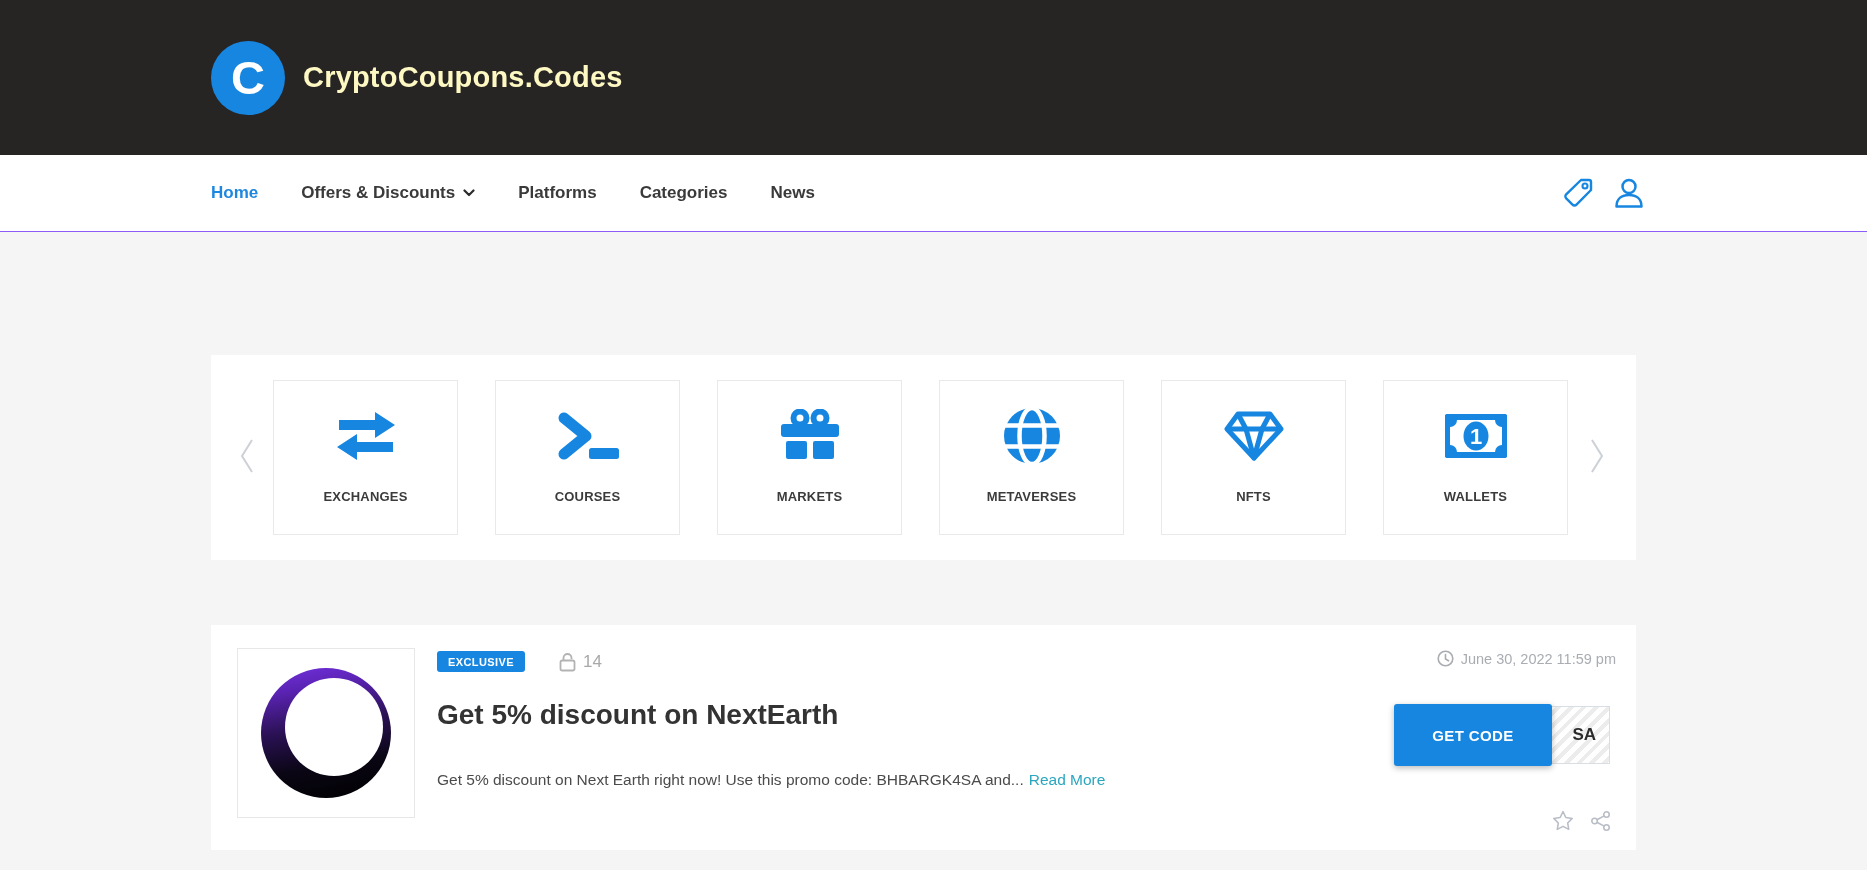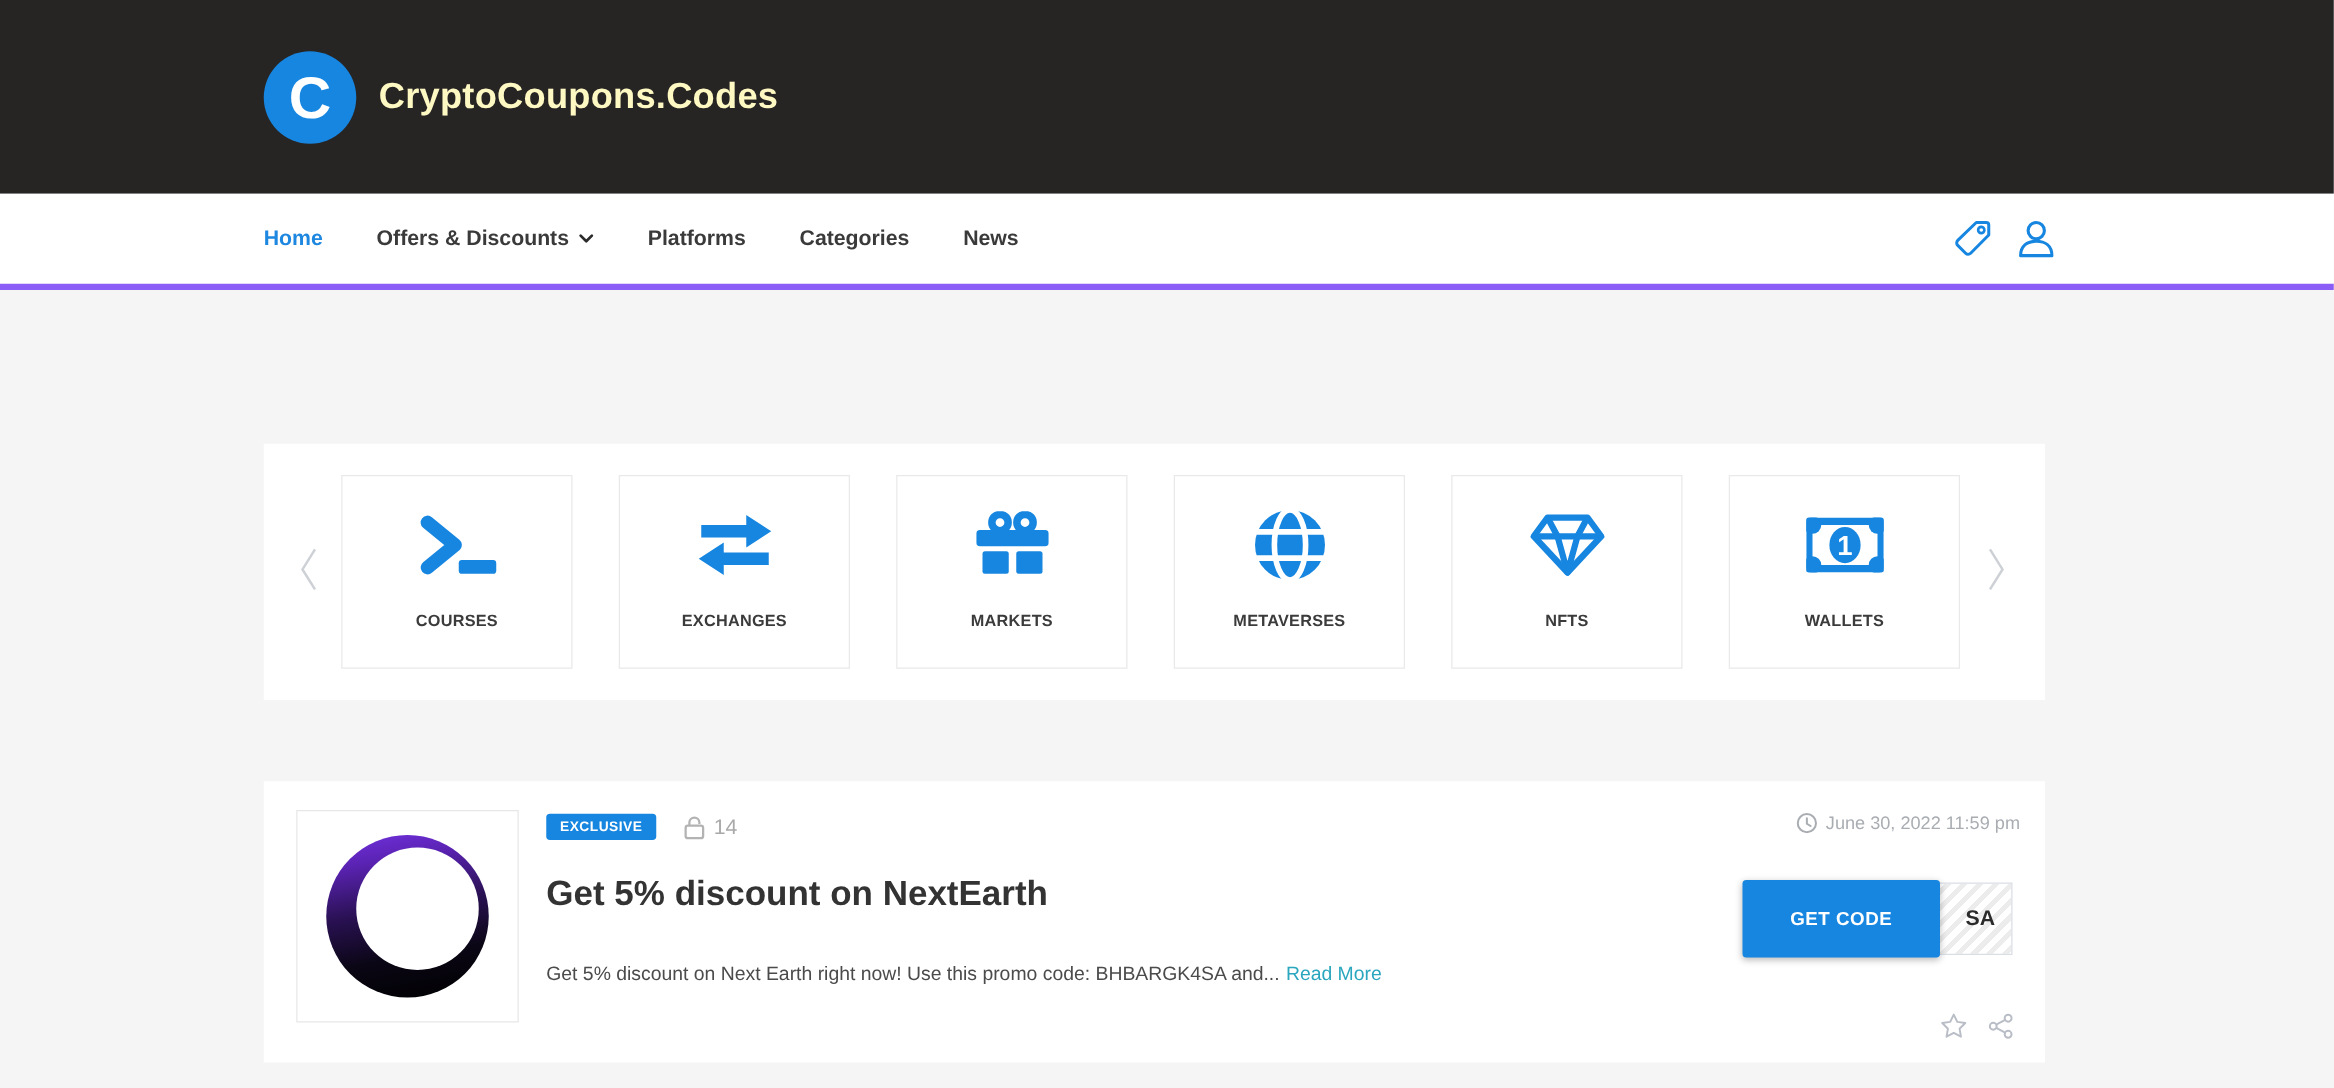--- a/index.html
+++ b/index.html
@@ -8,21 +8,21 @@
   .page { position:relative; width:1867px; height:870px; }
 
   
   .site-header { height:155px; background:#272424; display:flex; align-items:center; padding-left:211px; }
   .logo-circle { width:74px; height:74px; border-radius:50%; background:#1786e0; color:#fff;
                  display:flex; align-items:center; justify-content:center;
                  font-size:47px; font-weight:700; margin-right:18px; }
   .site-title { color:#fef9c3; font-size:29px; font-weight:700; letter-spacing:.2px; }
 
   
-  .navbar { height:77px; background:#fff; border-bottom:5px solid #8b5cf6;
+  .navbar { height:77px; background:#fff; border-bottom:1px solid #8b5cf6;
             display:flex; align-items:center; padding:0 221px 0 211px; }
   .nav-items { display:flex; align-items:center; gap:43px; }
   .nav-item { font-size:17px; font-weight:700; color:#3a3a3a; cursor:pointer;
               display:flex; align-items:center; gap:8px; }
   .nav-item.active { color:#1e87e0; }
   .nav-icons { margin-left:auto; display:flex; align-items:center; gap:17px; }
   .nav-icon-btn { display:flex; align-items:center; cursor:pointer; }
 
   
   .content { position:absolute; left:211px; top:232px; width:1425px; }
@@ -42,21 +42,21 @@
   
   .coupon-card { position:relative; margin-top:65px; background:#fff; height:225px; }
   .coupon-logo-box { position:absolute; left:26px; top:23px; width:178px; height:170px;
                      border:1px solid #e7e7e7; display:flex; align-items:center; justify-content:center; }
   .ne-logo { position:relative; width:130px; height:130px; border-radius:50%;
              background:linear-gradient(170deg,#7231e0 0%,#5b23b4 18%,#2a1154 45%,#0a0614 72%,#000 100%); }
   .ne-logo::after { content:''; position:absolute; width:98px; height:98px; border-radius:50%;
                     background:#fff; top:10px; left:24px; }
 
   .coupon-body { position:absolute; left:226px; top:26px; }
-  .badge-row { display:flex; align-items:center; gap:22px; }
+  .badge-row { display:flex; align-items:center; gap:34px; }
   .excl-badge { background:#1786e0; color:#fff; font-size:11px; font-weight:700;
                 letter-spacing:.4px; padding:5px 11px 4px; border-radius:3px; }
   .uses { display:flex; gap:7px; color:#a9a9a9; font-size:17px; }
   .coupon-title { margin-top:27px; font-size:28px; font-weight:700; color:#333; cursor:pointer; }
   .coupon-desc { margin-top:40px; font-size:15.5px; color:#4b4b4b; }
   .read-more { color:#2aa6bf; margin-left:5px; cursor:pointer; }
 
   .coupon-date { position:absolute; right:20px; top:25px; display:flex; align-items:center;
                  gap:7px; color:#a9adb2; font-size:14.5px; }
   .getcode-wrap { position:absolute; right:26px; top:81px; width:215px; height:58px;
@@ -118,36 +118,36 @@
       <span class="car-arrow left">
         <svg width="20" height="40" viewBox="0 0 20 40">
             <path d="M15 4 L5 20 L15 36" fill="none" stroke="#cdd0d5" stroke-width="2"></path>
           </svg>
       </span>
 
       <div class="cards-row">
 
         <div class="cat-card">
           <div class="cat-icon">
+            <svg width="62" height="52" viewBox="0 0 62 52">
+              <polygon points="4,10 40,10 40,2 60,15 40,28 40,20 4,20" fill="#1786e0"></polygon>
+              <polygon points="58,32 22,32 22,24 2,37 22,50 22,42 58,42" fill="#1786e0"></polygon>
+            </svg>
+          </div>
+          <div class="cat-label">EXCHANGES</div>
+        </div>
+
+        <div class="cat-card">
+          <div class="cat-icon">
             <svg width="66" height="52" viewBox="0 0 66 52">
               <path d="M9 8 L31 26 L9 44" fill="none" stroke="#1786e0" stroke-width="11" stroke-linecap="round" stroke-linejoin="round"></path>
               <rect x="34" y="38" width="30" height="11" rx="2.5" fill="#1786e0"></rect>
             </svg>
           </div>
           <div class="cat-label">COURSES</div>
-        </div>
-
-        <div class="cat-card">
-          <div class="cat-icon">
-            <svg width="62" height="52" viewBox="0 0 62 52">
-              <polygon points="4,10 40,10 40,2 60,15 40,28 40,20 4,20" fill="#1786e0"></polygon>
-              <polygon points="58,32 22,32 22,24 2,37 22,50 22,42 58,42" fill="#1786e0"></polygon>
-            </svg>
-          </div>
-          <div class="cat-label">EXCHANGES</div>
         </div>
 
         <div class="cat-card">
           <div class="cat-icon">
             <svg width="58" height="54" viewBox="0 0 58 54">
               <circle cx="19" cy="9" r="6.5" fill="none" stroke="#1786e0" stroke-width="6"></circle>
               <circle cx="39" cy="9" r="6.5" fill="none" stroke="#1786e0" stroke-width="6"></circle>
               <rect x="0" y="15" width="58" height="13" rx="3" fill="#1786e0"></rect>
               <rect x="5" y="32" width="21" height="18" rx="2" fill="#1786e0"></rect>
               <rect x="32" y="32" width="21" height="18" rx="2" fill="#1786e0"></rect>

